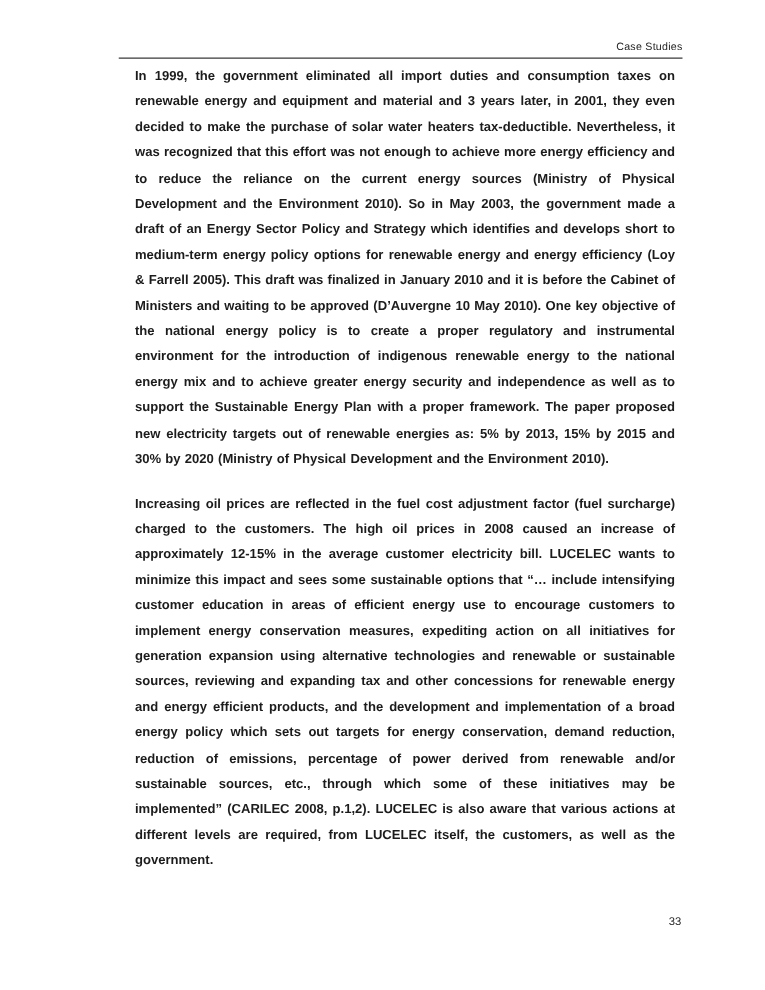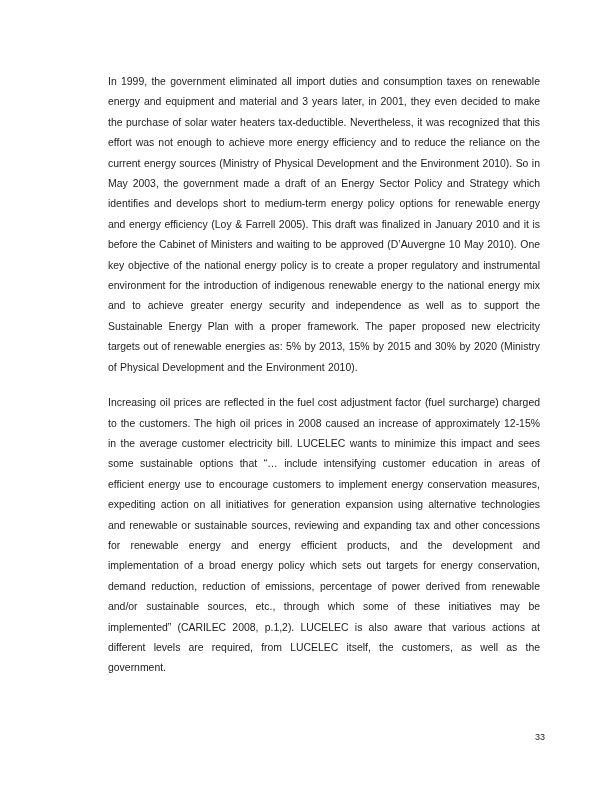--- a/index.html
+++ b/index.html
@@ -34,21 +34,22 @@
   .header-rule {
     border: none;
     border-top: 1px solid #3a3a3a;
     height: 0;
     margin: 0;
   }
   .content {
     position: absolute;
     left: 108px;
     right: 72px;
-    top: 72px;
+    top: 52px;
+    font-weight: bold;
   }
   .para {
     font-size: 10.45px;
     line-height: 20.4px;
     text-align: justify;
     margin: 0 0 15px 0;
     color: #1c1c1c;
     word-spacing: 0.5px;
   }
   .page-number {
@@ -57,20 +58,24 @@
     bottom: 50px;
     font-size: 9px;
     color: #222222;
   }
 </style>
 </head>
 <body>
 
 <div class="page">
 
+  <div class="running-header">
+    <span class="header-text">Case Studies</span>
+    <hr class="header-rule">
+  </div>
 
   <div class="content">
     <p class="para">In 1999, the government eliminated all import duties and consumption taxes on renewable energy and equipment and material and 3 years later, in 2001, they even decided to make the purchase of solar water heaters tax-deductible. Nevertheless, it was recognized that this effort was not enough to achieve more energy efficiency and to reduce the reliance on the current energy sources (Ministry of Physical Development and the Environment 2010). So in May 2003, the government made a draft of an Energy Sector Policy and Strategy which identifies and develops short to medium-term energy policy options for renewable energy and energy efficiency (Loy &amp; Farrell 2005). This draft was finalized in January 2010 and it is before the Cabinet of Ministers and waiting to be approved (D’Auvergne 10 May 2010). One key objective of the national energy policy is to create a proper regulatory and instrumental environment for the introduction of indigenous renewable energy to the national energy mix and to achieve greater energy security and independence as well as to support the Sustainable Energy Plan with a proper framework. The paper proposed new electricity targets out of renewable energies as: 5% by 2013, 15% by 2015 and 30% by 2020 (Ministry of Physical Development and the Environment 2010).</p>
     <p class="para">Increasing oil prices are reflected in the fuel cost adjustment factor (fuel surcharge) charged to the customers. The high oil prices in 2008 caused an increase of approximately 12-15% in the average customer electricity bill. LUCELEC wants to minimize this impact and sees some sustainable options that “… include intensifying customer education in areas of efficient energy use to encourage customers to implement energy conservation measures, expediting action on all initiatives for generation expansion using alternative technologies and renewable or sustainable sources, reviewing and expanding tax and other concessions for renewable energy and energy efficient products, and the development and implementation of a broad energy policy which sets out targets for energy conservation, demand reduction, reduction of emissions, percentage of power derived from renewable and/or sustainable sources, etc., through which some of these initiatives may be implemented” (CARILEC 2008, p.1,2). LUCELEC is also aware that various actions at different levels are required, from LUCELEC itself, the customers, as well as the government.</p>
   </div>
 
   <div class="page-number">33</div>
 
 </div>
 

